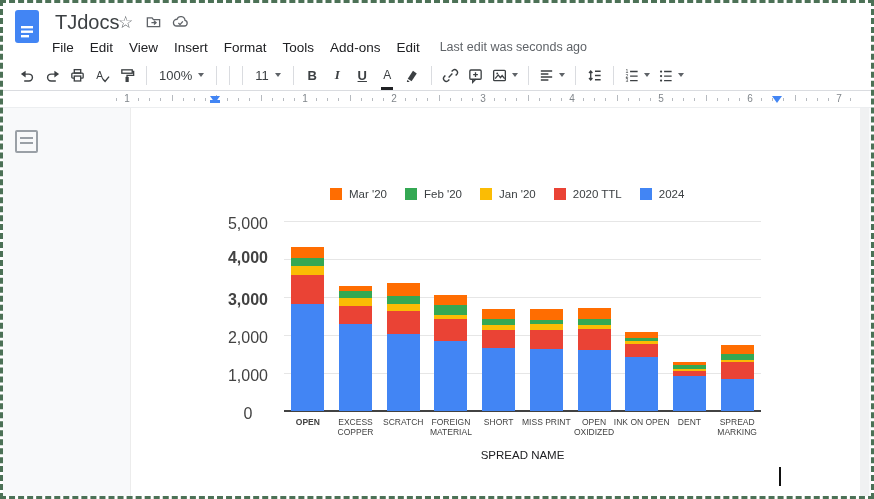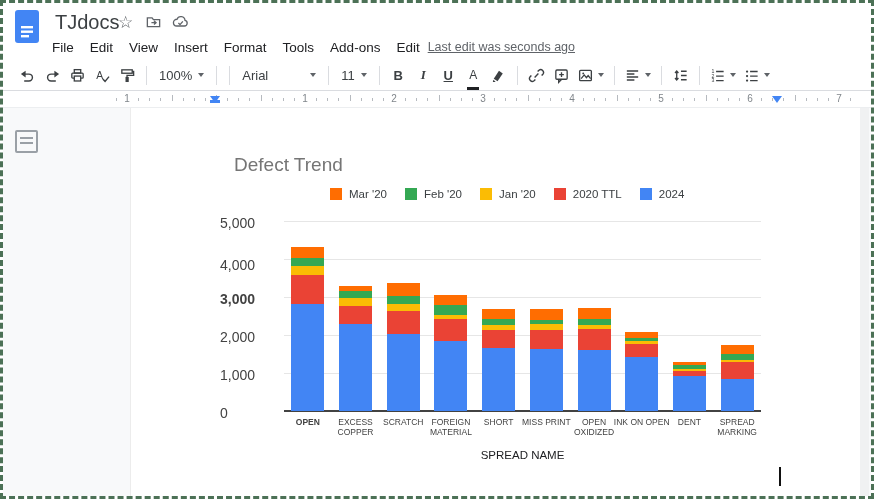--- a/index.html
+++ b/index.html
@@ -10,21 +10,21 @@
   }
   .ants{position:absolute;inset:0;border:3px dashed #4c7156;pointer-events:none;z-index:50;}
 
   
   .docs-icon{position:absolute;left:14px;top:9px;}
   .doc-title{position:absolute;left:55px;top:11px;font-size:20px;color:#3c4043;}
   .title-icon{position:absolute;top:13px;color:#5f6368;font-size:15px;cursor:pointer;}
   .star{left:118px;font-size:17px;top:12px;}
   .menubar{position:absolute;left:44px;top:36px;display:flex;align-items:center;height:22px;}
   .menu-item{padding:0 8px;font-size:13.5px;color:#202124;cursor:pointer;}
-  .last-edit{font-size:12.5px;color:#5f6368;text-decoration:underline;cursor:pointer;}
+  .last-edit{margin-left:12px;font-size:12.5px;color:#5f6368;cursor:pointer;}
 
   
   .toolbar{position:absolute;left:3px;right:3px;top:60px;height:31px;display:flex;align-items:center;
            padding-left:12px;border-bottom:1px solid #dadce0;background:#fff;}
   .tbtn{display:flex;align-items:center;justify-content:center;height:24px;min-width:25px;border-radius:3px;cursor:pointer;color:#3c4043;}
   .tbtn svg{display:block;}
   .tdiv{width:1px;height:19px;background:#dadce0;margin:0 6px;}
   .tsel{display:flex;align-items:center;gap:6px;padding:0 6px;height:24px;font-size:13px;color:#3c4043;cursor:pointer;}
   .caret{width:0;height:0;border-left:3.5px solid transparent;border-right:3.5px solid transparent;border-top:4px solid #5f6368;}
   .tletter{font-size:13px;font-weight:bold;color:#3c4043;}
@@ -50,21 +50,21 @@
   .scrollstrip{position:absolute;left:860px;width:9px;top:108px;bottom:3px;background:#f0f1f2;cursor:pointer;}
 
   
   .chart-title{position:absolute;left:103px;top:46px;font-size:19px;color:#757575;}
   .chart-legend{position:absolute;left:199px;top:80px;display:flex;gap:18px;align-items:center;}
   .legend-item{display:flex;align-items:center;gap:7px;font-size:11.5px;color:#3c4043;}
   .legend-swatch{width:12px;height:12px;}
   .plot{position:absolute;left:153px;top:113px;width:477px;height:190px;}
   .gridline{position:absolute;left:0;right:0;height:1px;background:#e6e6e6;}
   .baseline{height:2px;background:#424242;}
-  .ylab{position:absolute;width:56px;left:-64px;text-align:left;font-size:14px;color:#424242;transform:translateY(-6px);}
+  .ylab{position:absolute;width:56px;left:-64px;text-align:center;font-size:16px;color:#424242;transform:translateY(-6px);}
   .bar{position:absolute;bottom:0;width:33px;display:flex;flex-direction:column-reverse;}
   .seg{width:100%;}
   .xlab{position:absolute;top:196px;text-align:center;font-size:8.5px;line-height:1.2;color:#424242;}
   .x-title{position:absolute;left:153px;top:341px;width:477px;text-align:center;font-size:11.5px;color:#202124;}
   .text-caret{position:absolute;left:648px;top:359px;width:2px;height:19px;background:#111;}
 </style>
 </head>
 <body>
 
 <div class="screen">
@@ -139,24 +139,20 @@
         <rect x="7.6" y="11.2" width="2" height="4" fill="#3c4043"></rect>
       </svg>
     </div>
     <div class="tdiv"></div>
     <div class="tsel">
       <span>100%</span>
         <span class="caret"></span>
     </div>
     <div class="tdiv"></div>
     <div class="tdiv"></div>
-    <div class="tsel" style="width:86px;justify-content:space-between;">
-      <span>Arial</span>
-        <span class="caret"></span>
-    </div>
     <div class="tdiv"></div>
     <div class="tsel">
       <span>11</span>
         <span class="caret"></span>
     </div>
     <div class="tdiv"></div>
     <div class="tbtn tletter">B</div>
     <div class="tbtn tletter ital">I</div>
     <div class="tbtn tletter und">U</div>
     <div class="tbtn">
@@ -302,21 +298,20 @@
       </div>
       <div class="marker" style="left: 769px; top: 4px;"></div>
     </div>
 
   <div class="content"></div>
   <div class="outline-btn">
       <span class="l"></span>
     </div>
 
   <div class="page">
-    <div class="chart-title">Defect Trend</div>
     <div class="chart-legend" id="legend">
         <div class="legend-item">
           <span class="legend-swatch" style="background: rgb(255, 109, 1);"></span>
           <span>Mar '20</span>
         </div>
         <div class="legend-item">
           <span class="legend-swatch" style="background: rgb(52, 168, 83);"></span>
           <span>Feb '20</span>
         </div>
         <div class="legend-item">
@@ -335,21 +330,21 @@
     <div class="plot" id="plot">
         <div class="gridline baseline" style="top: 189px;"></div>
         <span class="ylab" style="top: 190px;">0</span>
         <div class="gridline" style="top: 152px;"></div>
         <span class="ylab" style="top: 152px;">1,000</span>
         <div class="gridline" style="top: 114px;"></div>
         <span class="ylab" style="top: 114px;">2,000</span>
         <div class="gridline" style="top: 76px;"></div>
         <span class="ylab" style="top: 76px; font-weight: bold;">3,000</span>
         <div class="gridline" style="top: 38px;"></div>
-        <span class="ylab" style="top: 42px;">4,000</span>
+        <span class="ylab" style="top: 34px; font-weight: bold;">4,000</span>
         <div class="gridline" style="top: 0px;"></div>
         <span class="ylab" style="top: 0px;">5,000</span>
         <div class="bar" style="left: 7.35px;">
           <div class="seg" style="height: 107.16px; background: rgb(66, 133, 244);"></div>
           <div class="seg" style="height: 28.88px; background: rgb(234, 67, 53);"></div>
           <div class="seg" style="height: 9.12px; background: rgb(251, 188, 4);"></div>
           <div class="seg" style="height: 7.6px; background: rgb(52, 168, 83);"></div>
           <div class="seg" style="height: 11.4px; background: rgb(255, 109, 1);"></div>
         </div>
         <div class="xlab" style="left: -5px; width: 57.7px; font-weight: bold;">OPEN</div>

